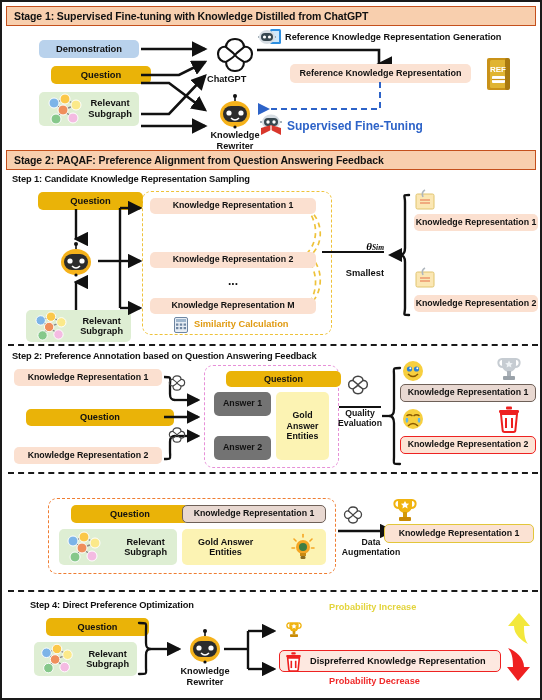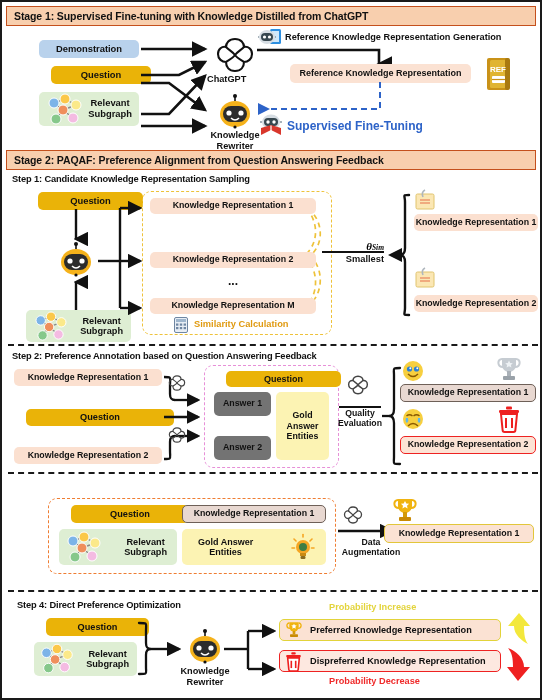--- a/index.html
+++ b/index.html
@@ -320,21 +320,21 @@
       </g>
     </svg>
   </div>
   <div class="abs lbl lbl-orange" style="left:192px;top:317px;font-size:9.3px;">Similarity Calculation</div>
 
   <div class="abs" style="left:320px;top:238px;width:62px;text-align:right;">
     <div style="font-size:11px;font-weight:bold;font-style:italic;font-family:'Liberation Serif',serif;">
       <span>θ</span><span style="font-size:7.5px;">Sim</span>
     </div>
     <div style="border-top:2.2px solid #111;margin-top:-1px;"></div>
-    <div class="lbl" style="font-size:9.3px;margin-top:1px;">Smallest</div>
+    <div class="lbl" style="font-size:9.3px;margin-top:15px;">Smallest</div>
   </div>
   <div class="abs" style="left:390px;top:190px;width:26px;height:126px;">
     <svg width="26" height="126" viewBox="0 0 26 126">
       <defs>
           <marker id="ahl" markerWidth="6" markerHeight="6" refX="5" refY="3" orient="auto">
         <path d="M6,0 L0,3 L6,6 z" fill="#111"></path>
           </marker>
         </defs>
       <path d="M0,63 L8,63" stroke="#111" stroke-width="2.4" fill="none" marker-end="url(#ahl)"></path>
       <path d="M17,3 C10,3 13,3 13,10 L13,56 C13,61 11,63 8,63 C11,63 13,65 13,70
@@ -597,21 +597,21 @@
       <rect x="7" y="20" width="12" height="4" rx="1" fill="#c98a05"></rect>
       <path d="M13,4 l1.3,2.5 2.8,.3 -2.1,1.9 .6,2.8 -2.6,-1.4 -2.6,1.4 .6,-2.8 -2.1,-1.9 2.8,-.3 z" fill="#fff"></path>
     </svg>
   </div>
   <div class="abs box b-yellow-outline" style="left:382px;top:522px;width:150px;height:19px;font-size:8.8px;border-color:#e2c63a;">
     <span>Knowledge Representation 1</span>
   </div>
 
   <div class="abs sep-dash" style="left:6px;top:588px;width:530px;height:0;"></div>
 
-  <div class="abs step-title" style="left:15px;top:598px;">Step 4: Direct Preference Optimization</div>
+  <div class="abs step-title" style="left:28px;top:598px;">Step 4: Direct Preference Optimization</div>
 
   <div class="abs box b-yellow" style="left:32px;top:616px;width:103px;height:18px;font-size:9.2px;">
     <span>Question</span>
   </div>
   <div class="abs box b-green" style="left:32px;top:640px;width:103px;height:34px;font-size:9.2px;justify-content:flex-end;padding-right:8px;">
     <span style="text-align:center;">
       <span style="display:block">Relevant</span>
       <span style="display:block">Subgraph</span>
     </span>
   </div>
@@ -670,23 +670,20 @@
           </marker>
         </defs>
       <path d="M0,27 L24,27" stroke="#111" stroke-width="2.4" fill="none"></path>
       <path d="M24,9 L24,47" stroke="#111" stroke-width="2.4" fill="none"></path>
       <path d="M24,9 L50,9" stroke="#111" stroke-width="2.4" fill="none" marker-end="url(#ahh)"></path>
       <path d="M24,47 L50,47" stroke="#111" stroke-width="2.4" fill="none" marker-end="url(#ahh)"></path>
     </svg>
   </div>
 
   <div class="abs lbl lbl-yellowtxt" style="left:327px;top:600px;font-size:9.2px;">Probability Increase</div>
-  <div class="abs box b-yellow-outline" style="left:277px;top:617px;width:222px;height:22px;font-size:9.2px;justify-content:flex-start;padding-left:30px;">
-    <span>Preferred Knowledge Representation</span>
-  </div>
   <div class="abs" style="left:282px;top:619px;width:20px;height:18px;">
     <svg width="20" height="18" viewBox="0 0 26 27">
       <path d="M6,2 h14 v7 a7,7 0 0 1 -14,0 z" fill="#f0b310"></path>
       <path d="M6,3 C1,3 1,11 7,11" stroke="#f0b310" stroke-width="2" fill="none"></path>
       <path d="M20,3 C25,3 25,11 19,11" stroke="#f0b310" stroke-width="2" fill="none"></path>
       <rect x="11" y="15" width="4" height="5" fill="#d49a08"></rect>
       <rect x="7" y="20" width="12" height="4" rx="1" fill="#c98a05"></rect>
       <path d="M13,4 l1.3,2.5 2.8,.3 -2.1,1.9 .6,2.8 -2.6,-1.4 -2.6,1.4 .6,-2.8 -2.1,-1.9 2.8,-.3 z" fill="#fff"></path>
     </svg>
   </div>

